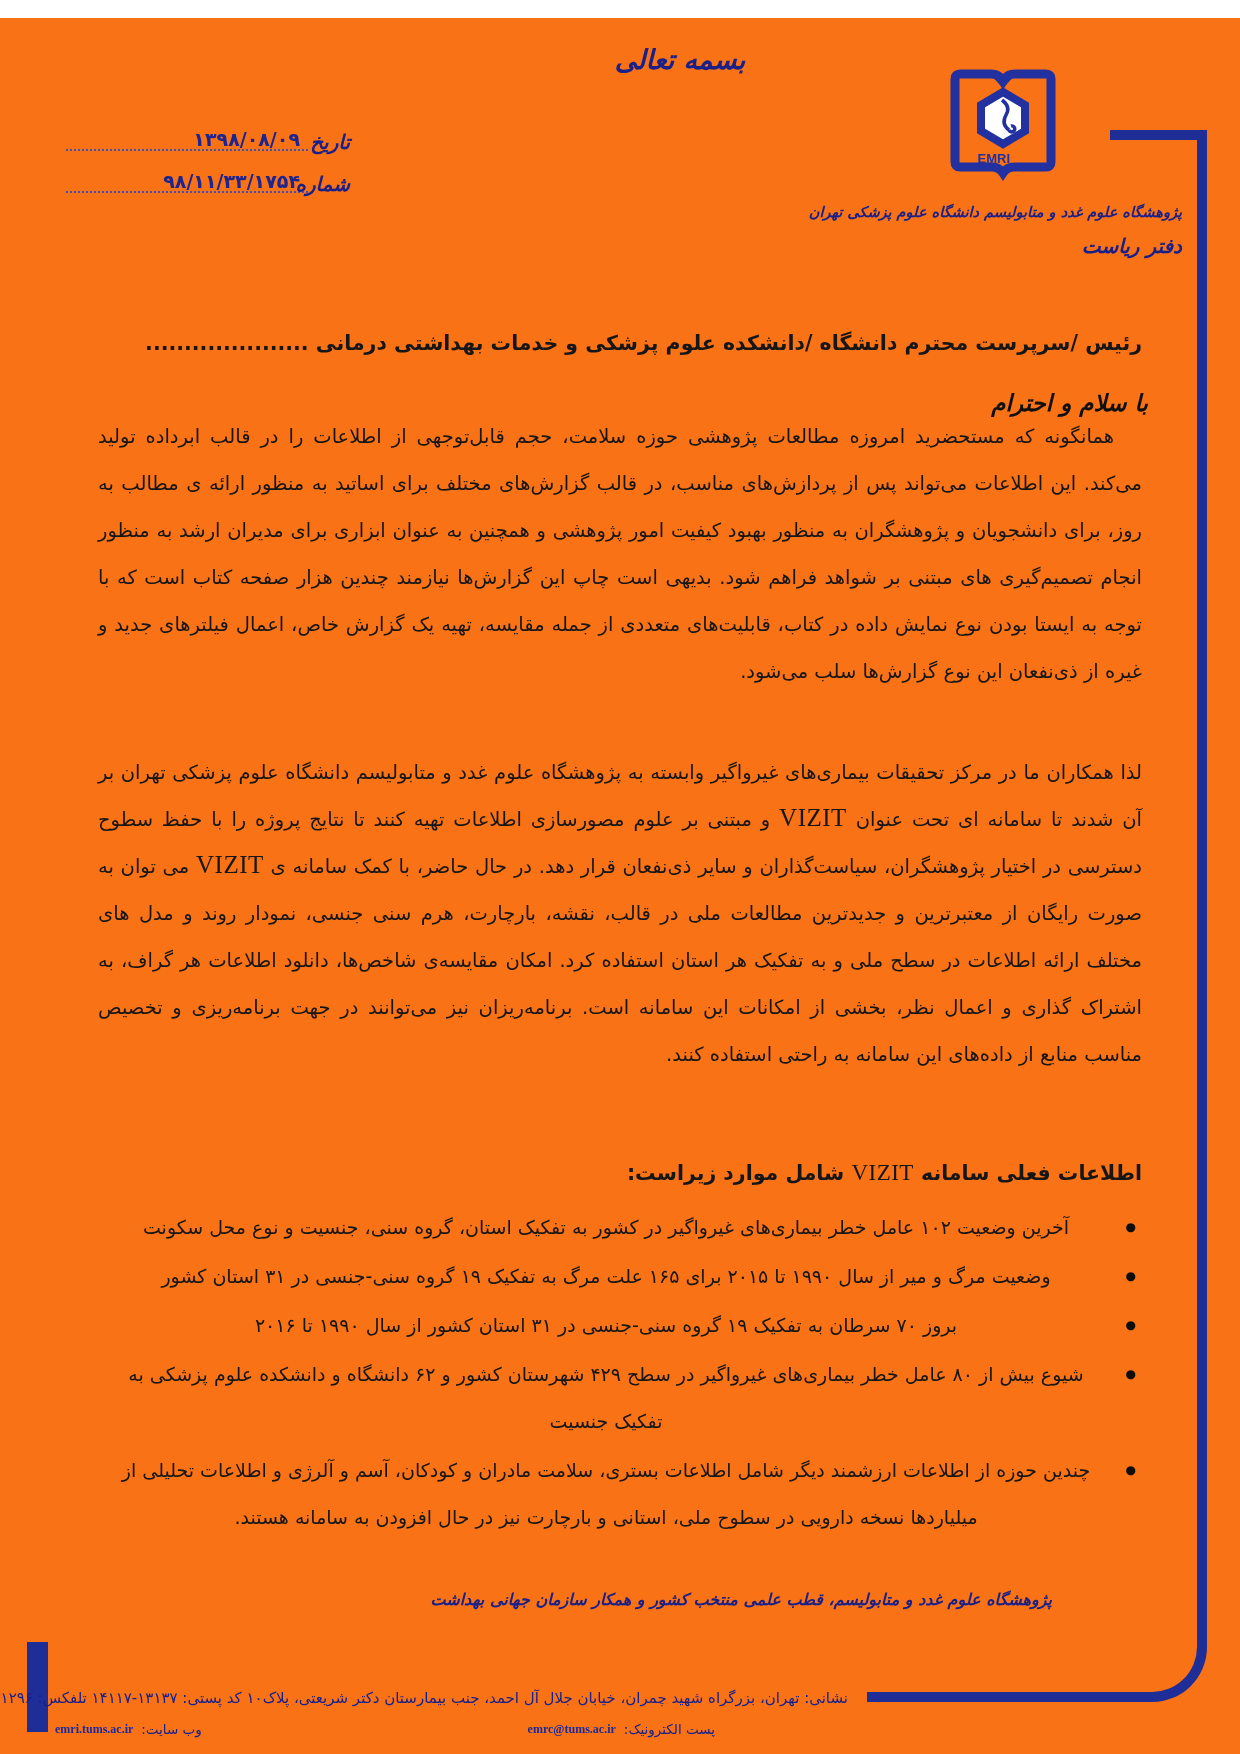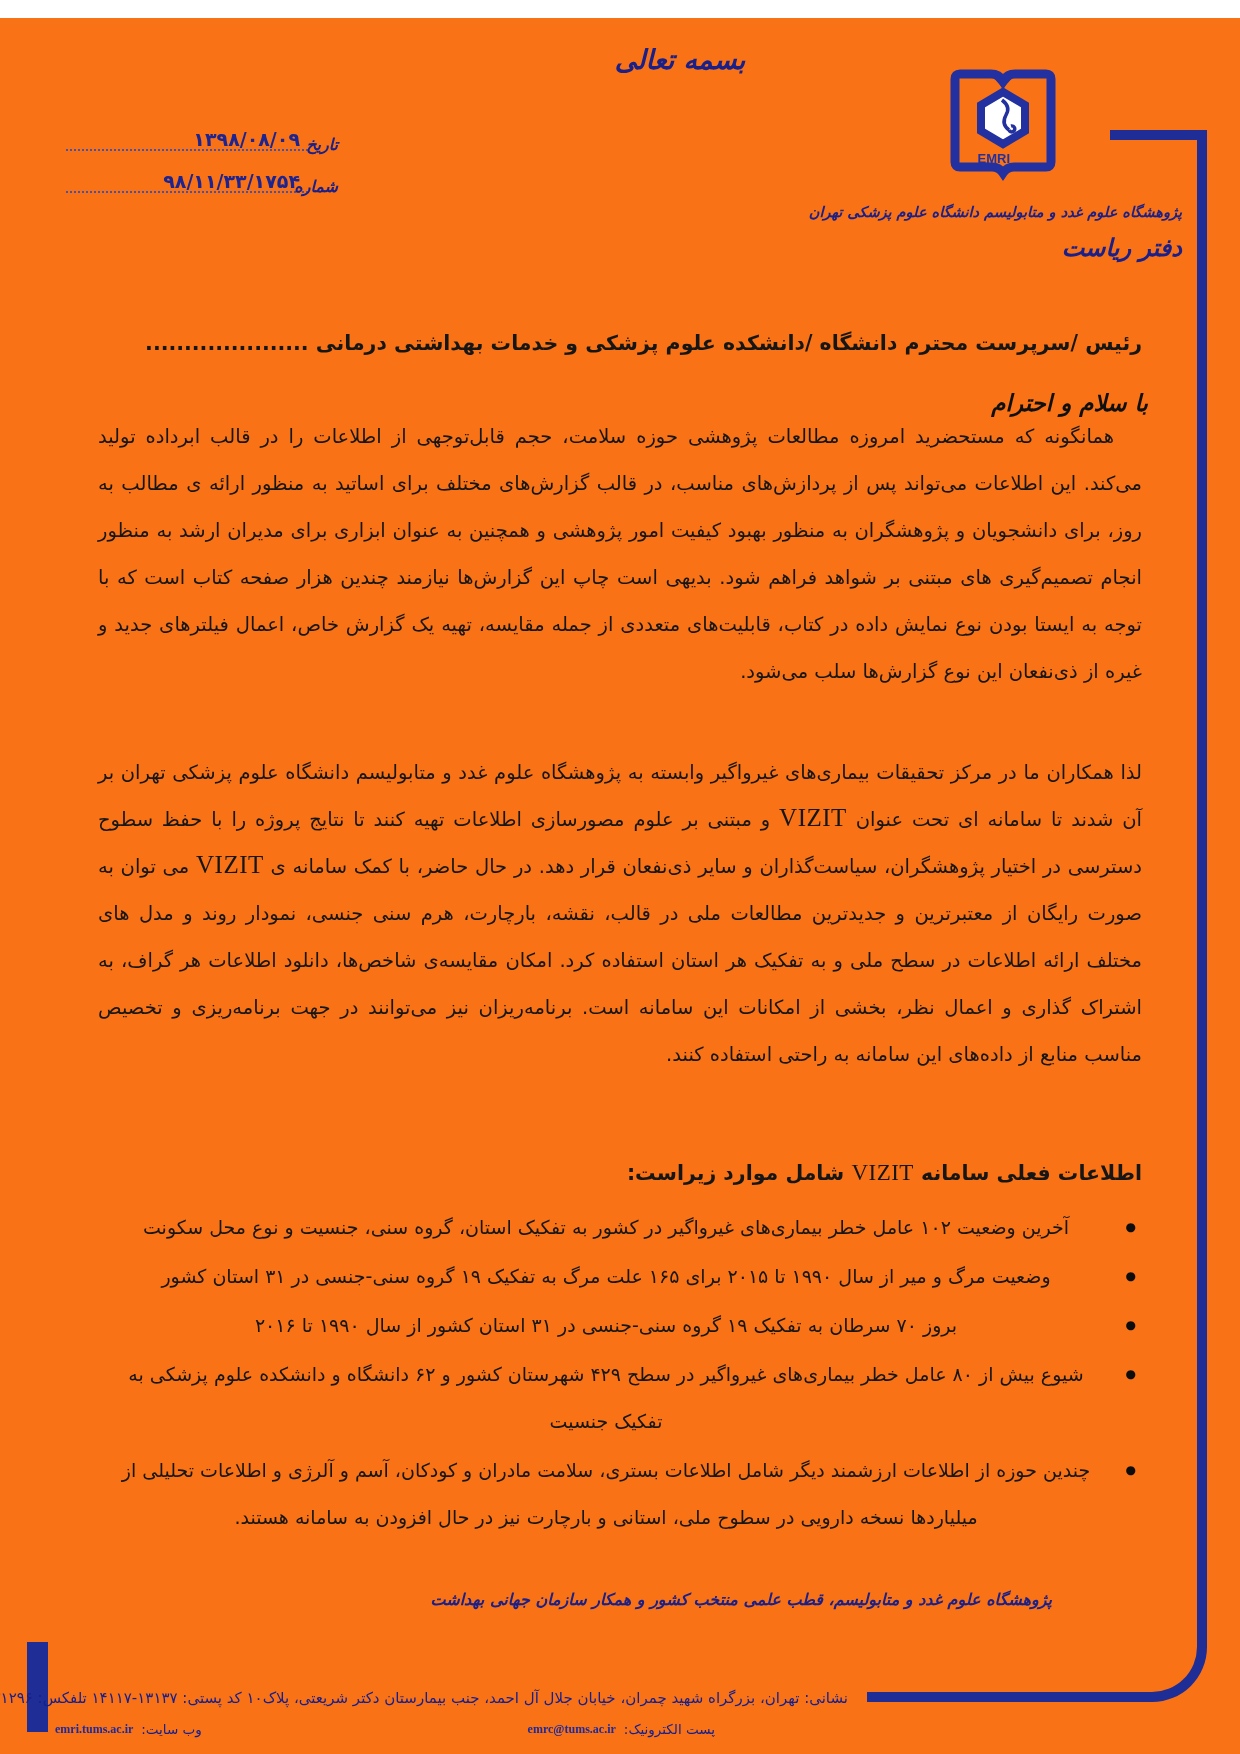--- a/index.html
+++ b/index.html
@@ -15,33 +15,33 @@
 
   
   .callig{color:var(--callig);font-weight:bold;font-style:italic;font-family:"DejaVu Sans","DejaVu Serif",sans-serif;}
 
   
   .bismillah{position:absolute;top:26px;left:580px;width:200px;text-align:center;font-size:27px;}
 
   .letterhead{position:absolute;top:46px;right:58px;width:335px;}
   .logo{display:inline-block;margin-right:120px;}
   .inst-name{margin-top:8px;font-size:14.5px;white-space:nowrap;}
-  .office-name{margin-top:14px;font-size:24px;}
+  .office-name{margin-top:14px;font-size:20px;}
 
   
   .frame-top{position:absolute;top:112px;right:33px;width:97px;height:10px;background:var(--navy);}
   .frame{position:absolute;top:112px;right:33px;width:340px;height:1572px;
          border-right:10px solid var(--navy);border-bottom:10px solid var(--navy);
          border-bottom-right-radius:55px;}
 
   
   .meta{position:absolute;top:100px;left:66px;width:284px;direction:rtl;}
   .meta-row{position:relative;height:38px;}
   .meta-row + .meta-row{margin-top:4px;}
-  .meta-label{position:absolute;right:12px;bottom:2px;font-size:16px;}
+  .meta-label{position:absolute;right:0;bottom:2px;font-size:20px;}
   .meta-line{position:absolute;left:0;right:42px;bottom:5px;border-bottom:2px dotted #4153af;}
   .meta-line.short{right:120px;}
   .meta-value{position:absolute;right:50px;bottom:6px;font-size:19px;color:#1b2490;font-weight:bold;letter-spacing:1px;}
   .meta-value.inline{right:56px;bottom:4px;letter-spacing:0;font-size:17px;}
 
   
   .recipient{position:absolute;top:303px;right:98px;left:96px;font-size:20.5px;font-weight:bold;text-align:right;line-height:45px;}
   .salutation{position:absolute;top:372px;right:92px;font-size:23px;font-weight:bold;font-style:italic;color:#101010;}
 
   .para{position:absolute;right:98px;left:98px;text-align:justify;font-size:19.5px;line-height:47px;color:var(--ink);}

